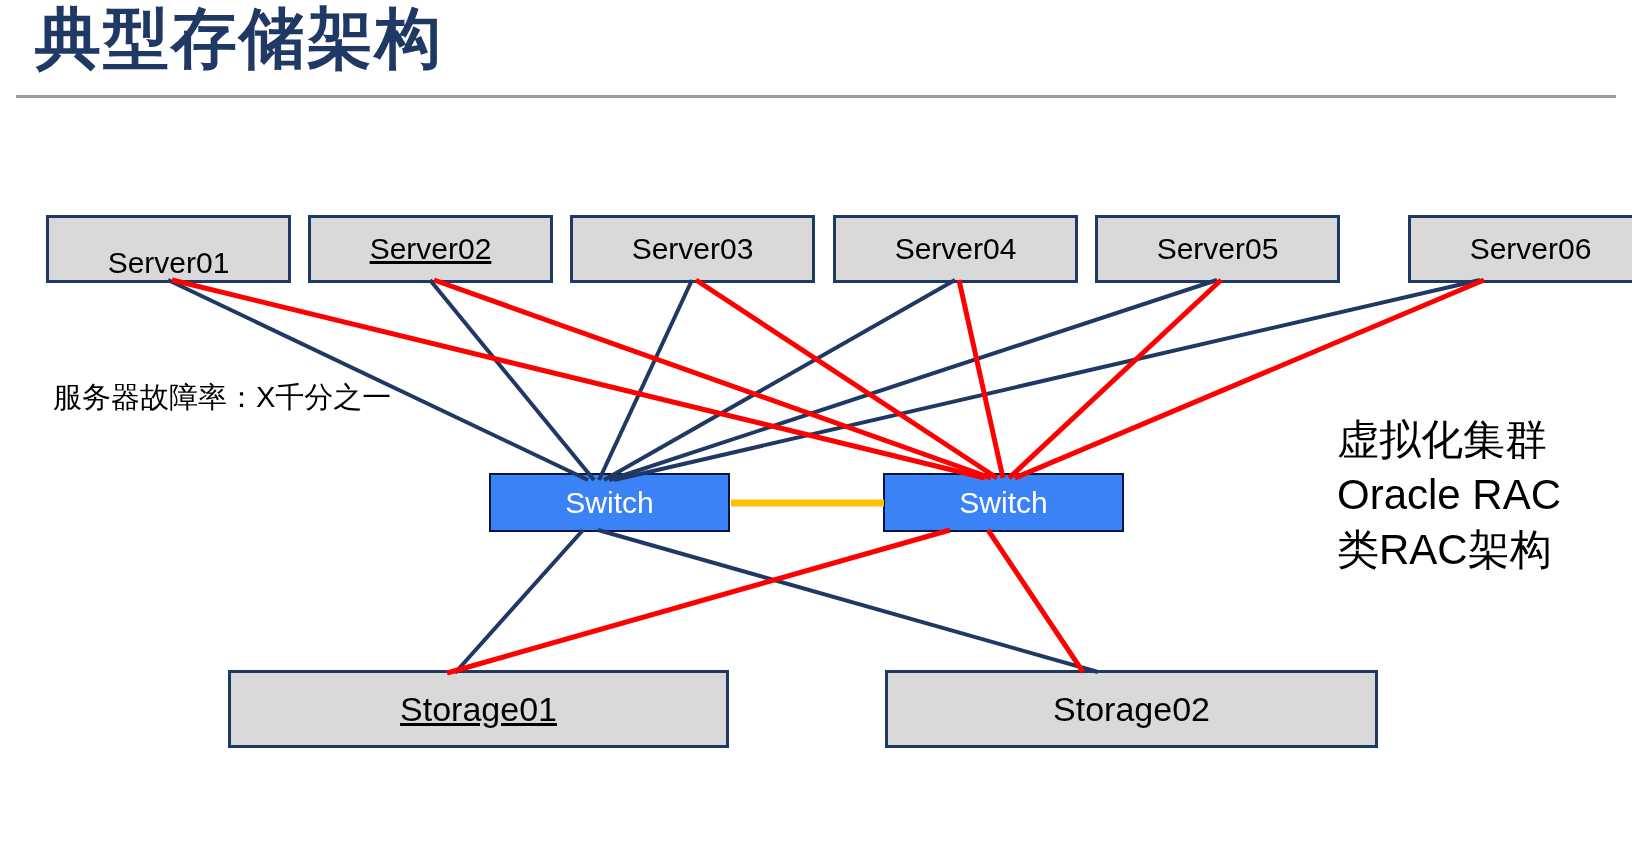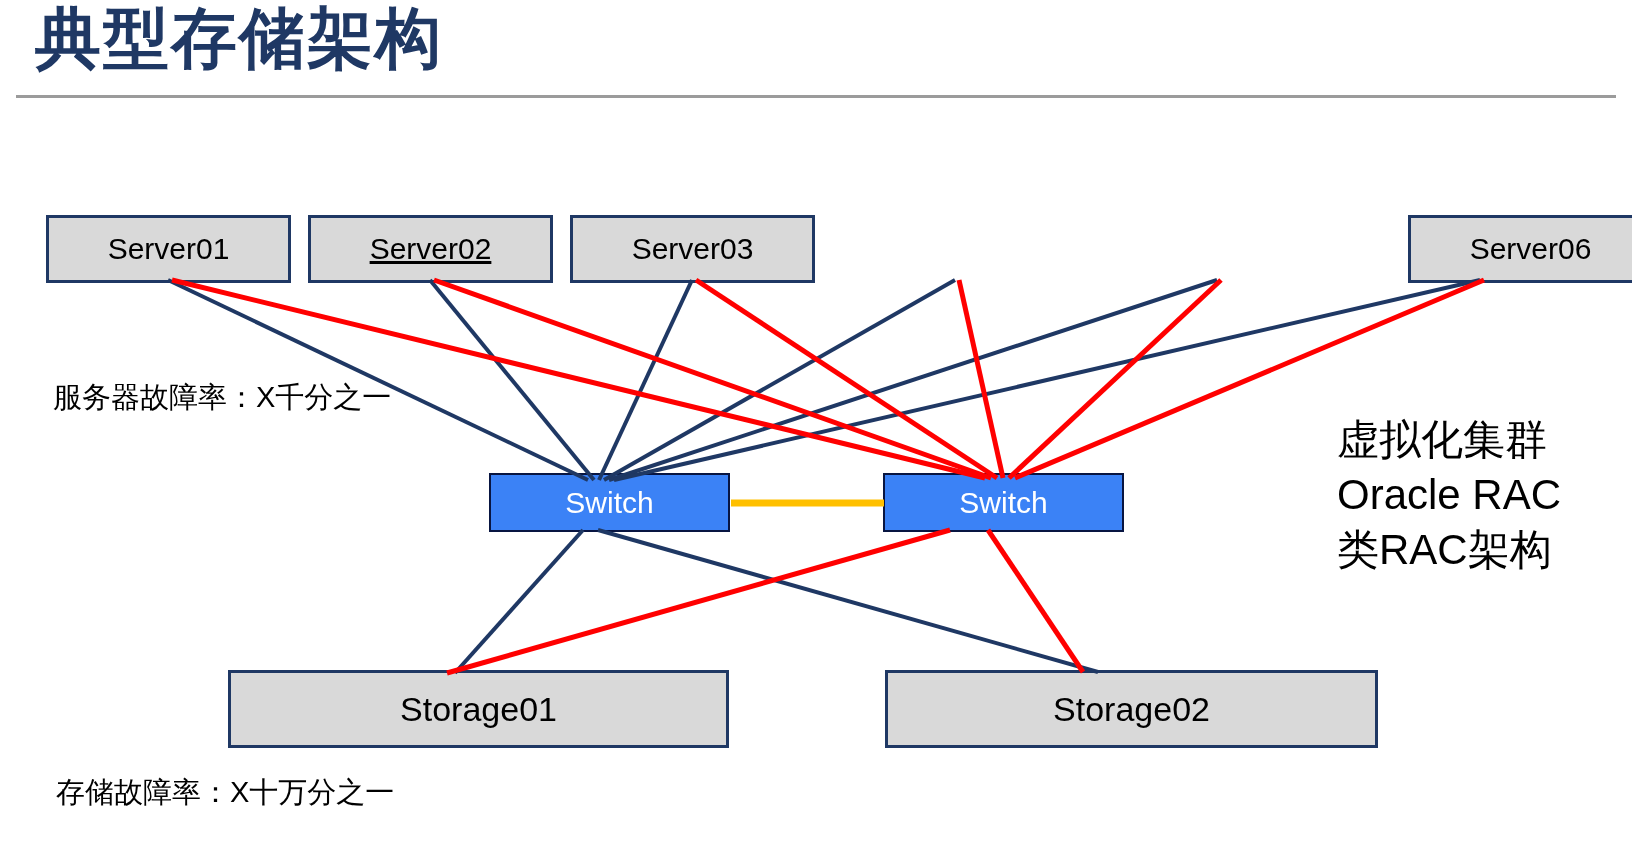--- a/index.html
+++ b/index.html
@@ -38,40 +38,40 @@
     align-items: center;
     justify-content: center;
   }
   .node-gray {
     background: #D9D9D9;
     border: 3px solid #1F3864;
     color: #000000;
     z-index: 2;
   }
   .server { width: 245px; height: 68px; top: 215px; font-size: 30px; }
-  .s1 { left: 46px; }
+  .s1 { left: 46px; align-items: flex-end; }
   .s2 { left: 308px; text-decoration: underline; }
   .s3 { left: 570px; }
   .s4 { left: 833px; }
   .s5 { left: 1095px; }
   .s6 { left: 1408px; }
   .switch {
     background: #3b82f6;
     border: 2px solid #081541;
     color: #ffffff;
     font-size: 30px;
     width: 241px;
     height: 59px;
     top: 473px;
     z-index: 2;
   }
   .sw1 { left: 489px; }
   .sw2 { left: 883px; }
   .storage { height: 78px; top: 670px; font-size: 34px; }
-  .st1 { left: 228px; width: 501px; }
+  .st1 { left: 228px; width: 501px; text-decoration: underline; }
   .st2 { left: 885px; width: 493px; justify-content: center; }
   .side-label {
     position: absolute;
     color: #000000;
     font-size: 29px;
     white-space: nowrap;
     z-index: 3;
     margin-left: 48px;
   }
   .server-rate { left: 5px; top: 378px; }
@@ -104,40 +104,45 @@
 
   <div class="box node-gray server s1">
     <span>Server01</span>
   </div>
   <div class="box node-gray server s2">
     <span>Server02</span>
   </div>
   <div class="box node-gray server s3">
     <span>Server03</span>
   </div>
+  <div class="box node-gray server s4">
+    <span>Server04</span>
+  </div>
+  <div class="box node-gray server s5">
+    <span>Server05</span>
+  </div>
   <div class="box node-gray server s6">
     <span>Server06</span>
   </div>
 
   <div class="box switch sw1">
     <span>Switch</span>
   </div>
   <div class="box switch sw2">
     <span>Switch</span>
   </div>
 
   <div class="box node-gray storage st1">
     <span>Storage01</span>
   </div>
   <div class="box node-gray storage st2">
     <span>Storage02</span>
   </div>
 
   <div class="side-label server-rate">服务器故障率：X千分之一</div>
-  <div class="side-label storage-rate">存储故障率：X十万分之一</div>
 
   <div class="annotation">
     <div>虚拟化集群</div>
     <div>Oracle RAC</div>
     <div>类RAC架构</div>
   </div>
 
   <svg class="links" width="1632" height="847" viewBox="0 0 1632 847">
 
     <line stroke="#1F3864" stroke-width="4" x1="168" y1="280" x2="588" y2="480"></line>

